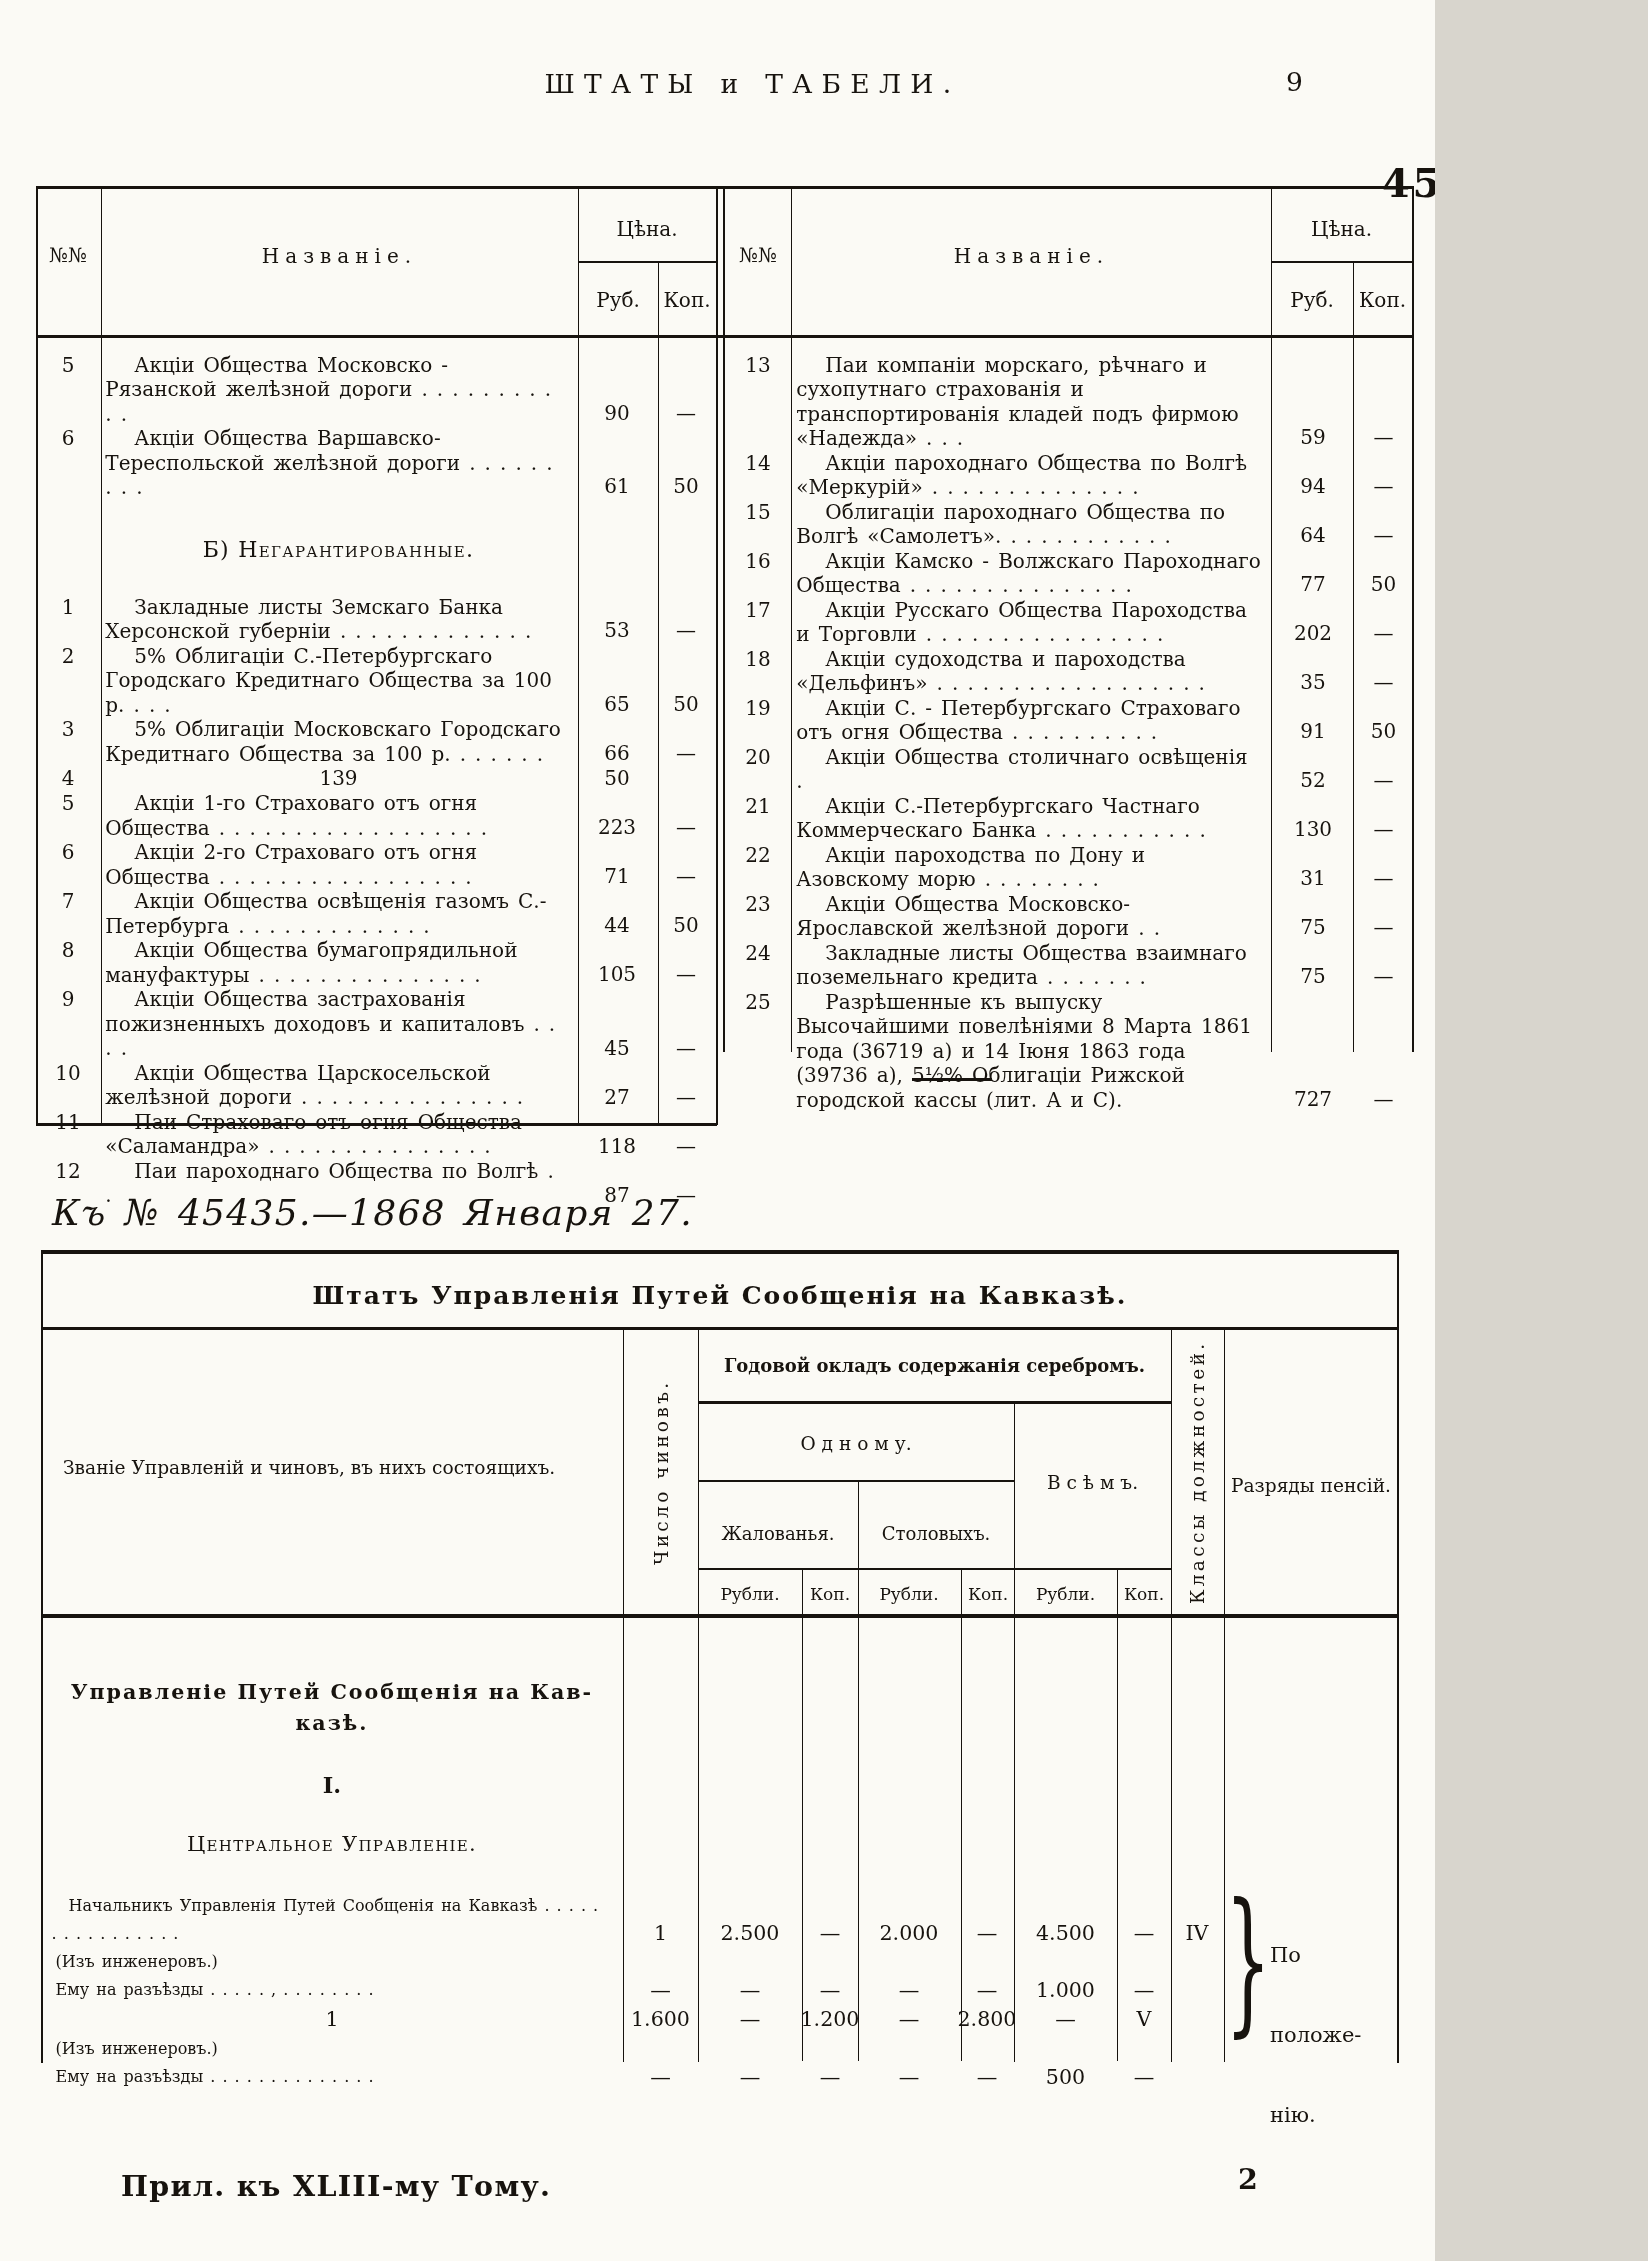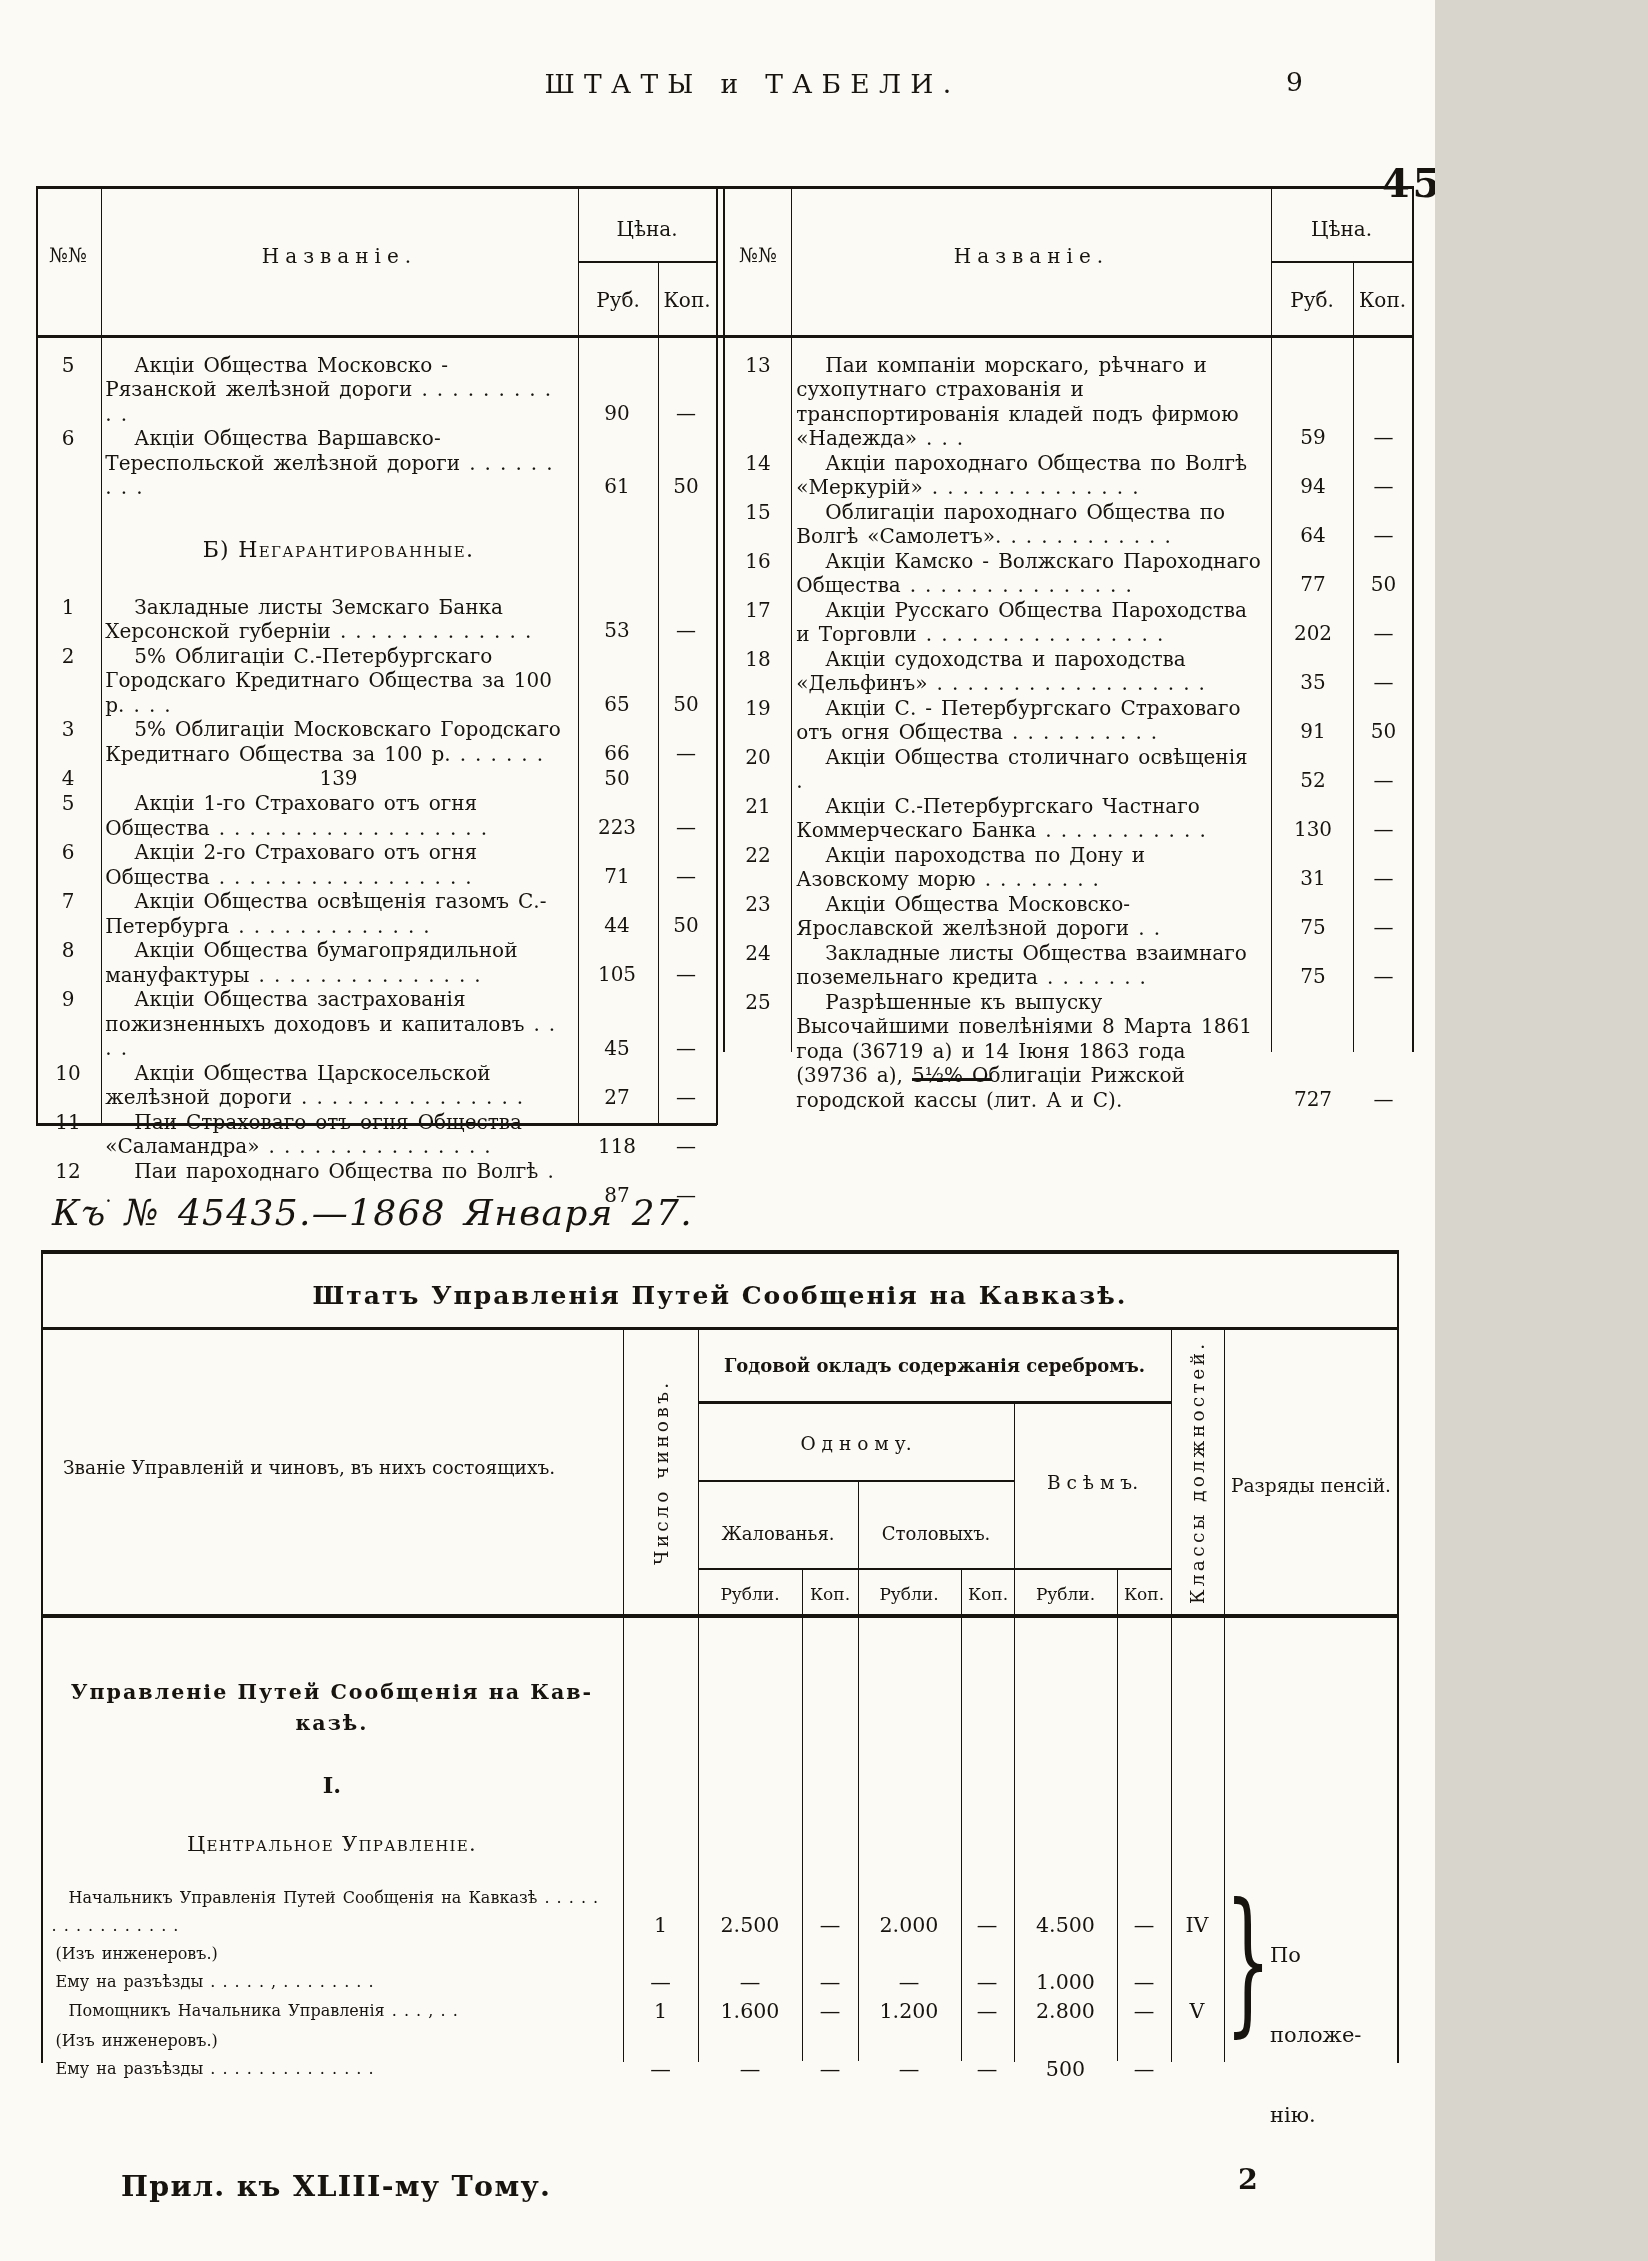--- a/index.html
+++ b/index.html
@@ -292,21 +292,21 @@
   <div class="abs ctr st-hdr" style="left:1117px;top:1578px;width:54px;height:33px;font-size:17px;">Коп.</div>
   <div class="abs ctr st-hdr vert" style="left:1173px;top:1336px;width:49px;height:272px;">Классы должностей.</div>
   <div class="abs ctr st-hdr" style="left:1224px;top:1419px;width:174px;height:133px;line-height:83px;">Разряды пенсій.</div>
 
   <div id="staff-rows" class="staff-rows">
     <div class="st-heading" style="margin-top:58px;">
       <div>Управленіе Путей Сообщенія на Кав-</div>
       <div>казѣ.</div>
     </div>
     <div class="st-roman" style="margin-top:34px;">I.</div>
-    <div class="st-sub" style="margin-top:34px;margin-bottom:28px;">Центральное Управленіе.</div>
+    <div class="st-sub" style="margin-top:34px;margin-bottom:36px;">Центральное Управленіе.</div>
     <div id="staff-row-mount">
         <div class="staff-row">
           <div class="st-rank">Начальникъ Управленія Путей Сообщенія на Кавказѣ . . . . . . . . . . . . . . . .</div>
           <div class="st-val">1</div>
           <div class="st-val">2.500</div>
           <div class="st-val">—</div>
           <div class="st-val">2.000</div>
           <div class="st-val">—</div>
           <div class="st-val">4.500</div>
           <div class="st-val">—</div>
@@ -331,21 +331,20 @@
           <div class="st-val">—</div>
           <div class="st-val">—</div>
           <div class="st-val">—</div>
           <div class="st-val">—</div>
           <div class="st-val">1.000</div>
           <div class="st-val">—</div>
           <div class="st-val"></div>
           <div class="st-val"></div>
         </div>
         <div class="staff-row">
-          <div class="st-rank">Помощникъ Начальника Управленія . . . , . .</div>
           <div class="st-val">1</div>
           <div class="st-val">1.600</div>
           <div class="st-val">—</div>
           <div class="st-val">1.200</div>
           <div class="st-val">—</div>
           <div class="st-val">2.800</div>
           <div class="st-val">—</div>
           <div class="st-val">V</div>
           <div class="st-val"></div>
         </div>

